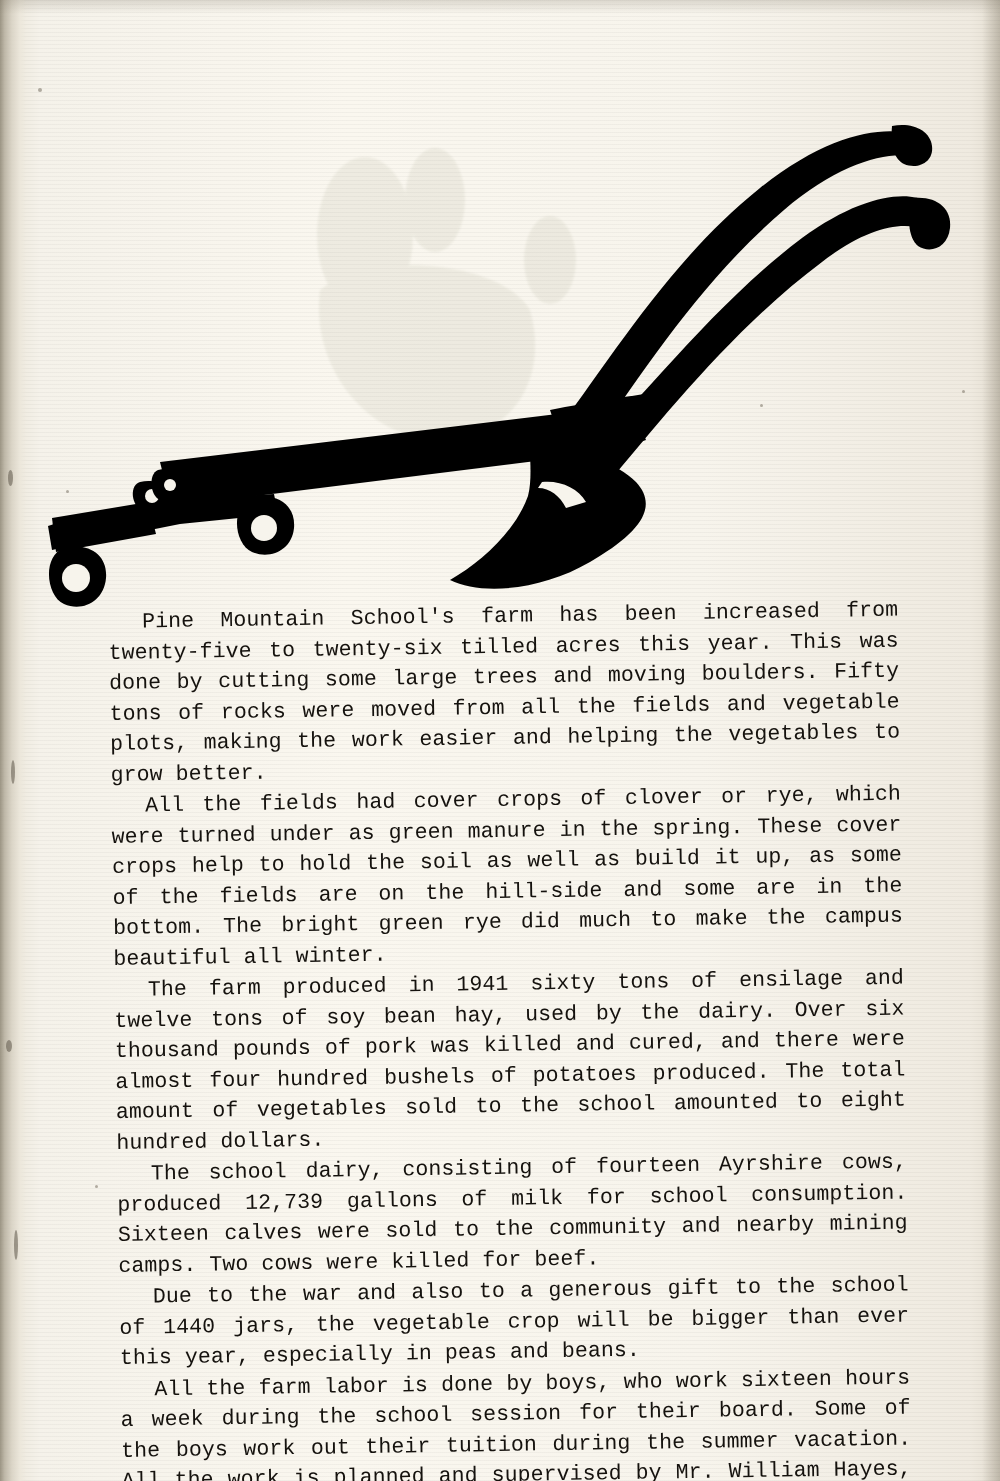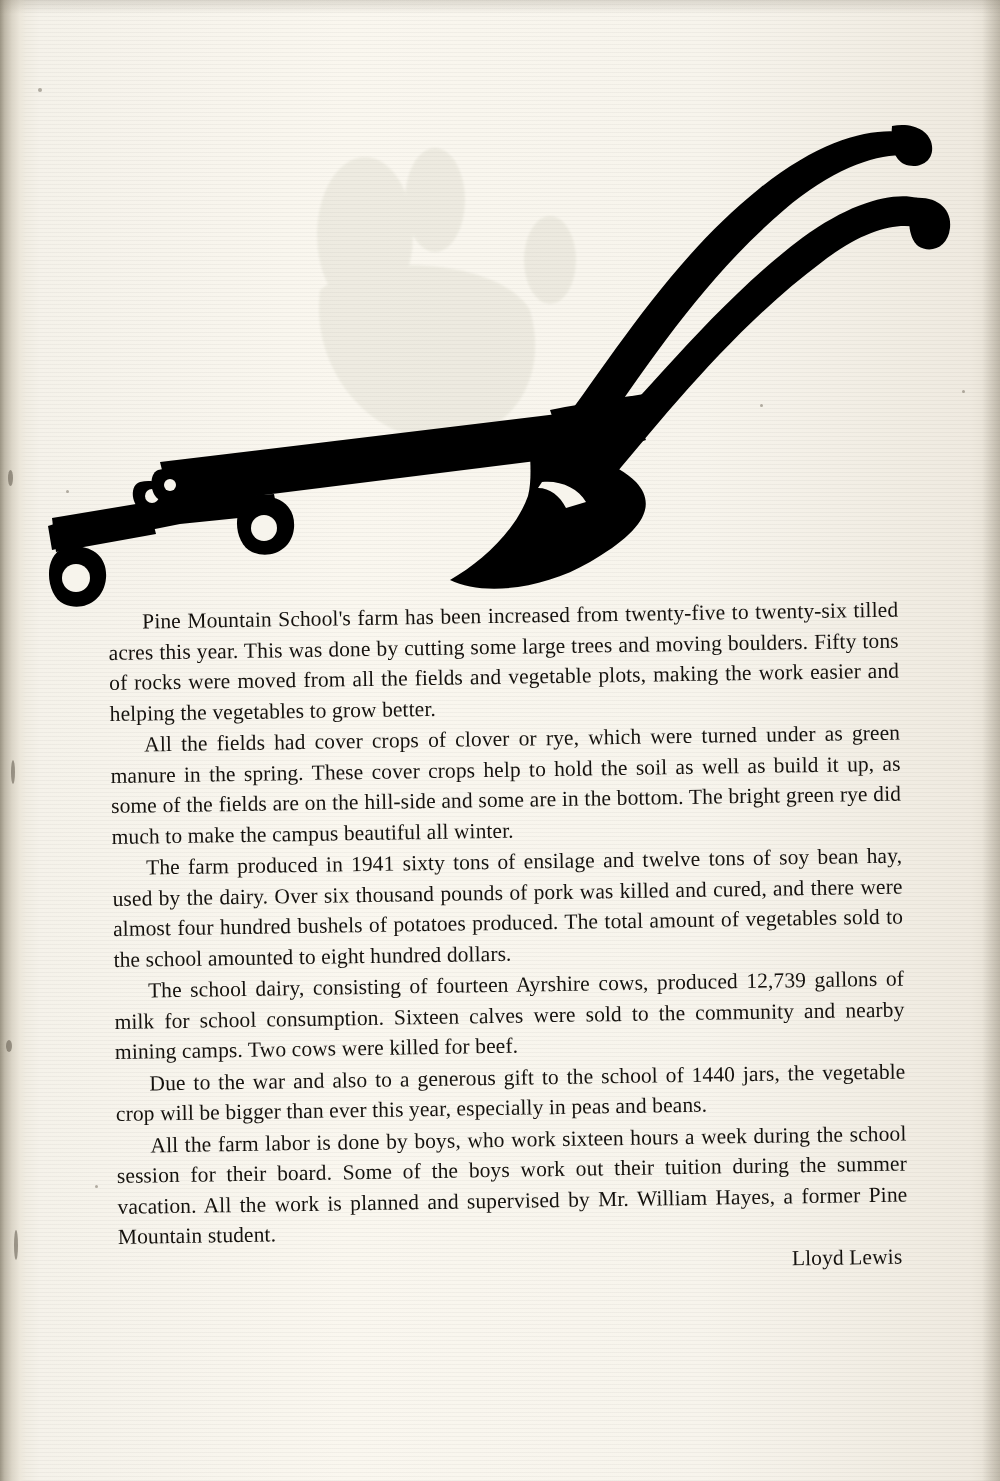--- a/index.html
+++ b/index.html
@@ -13,21 +13,21 @@
     height: 1481px;
     overflow: hidden;
     background: #f3efe6;
     background-image:
       repeating-linear-gradient(0deg,
         rgba(0,0,0,0.035) 0px,
         rgba(0,0,0,0.035) 1px,
         rgba(255,255,255,0.0) 1px,
         rgba(255,255,255,0.0) 4px),
       linear-gradient(90deg, #e9e3d6 0%, #f5f2ea 4%, #faf7ef 35%, #f7f4ec 70%, #efeae0 97%, #e3ddd0 100%);
-    font-family: Liberation Serif, serif;
+    font-family: Liberation Mono, monospace;
   }
   
   .gutter {
     position: absolute;
     left: 0; top: 0;
     width: 26px; height: 100%;
     background: linear-gradient(90deg, #8e8776 0%, #b7b0a0 18%, #d8d2c4 46%, #ece7db 78%, rgba(240,236,226,0) 100%);
     opacity: .85;
   }
   .gutter-speck {

